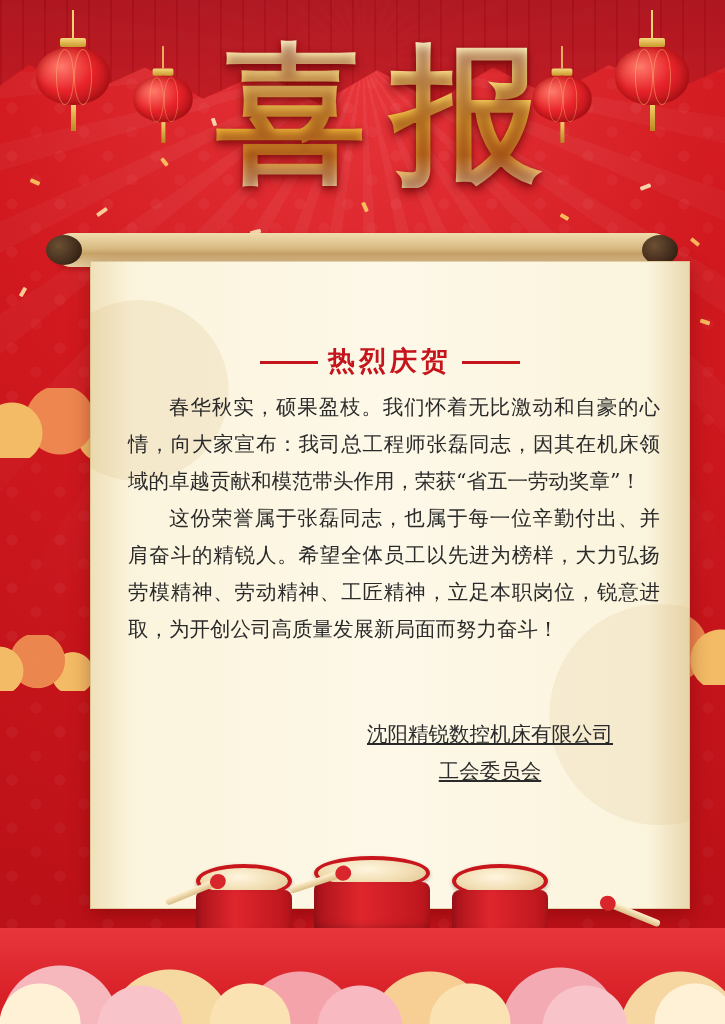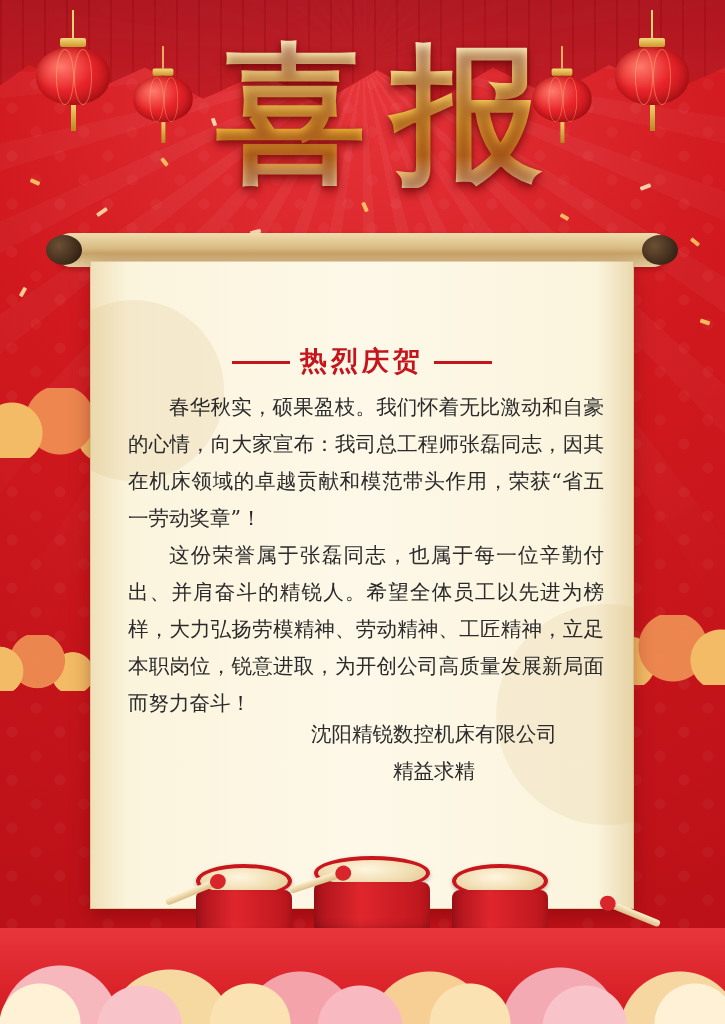--- a/index.html
+++ b/index.html
@@ -94,21 +94,21 @@
     border-radius:17px;
     box-shadow:0 3px 5px rgba(90,0,0,.3);
   }
   .rod .knob{
     position:absolute;top:2px;width:36px;height:30px;border-radius:50%;
     background:radial-gradient(circle at 35% 35%,#6d5034,#3a2718 70%,#241710);
   }
   .rod .knob.left{left:-8px;}
   .rod .knob.right{right:-8px;}
   .paper{
-    position:absolute;left:6px;top:28px;width:544px;height:648px;
+    position:absolute;left:6px;top:28px;width:600px;height:648px;
     background:linear-gradient(90deg,#efe0b8 0%,#fbf4dd 7%,#fdf8e8 50%,#fbf4dd 93%,#e9d8ae 100%);
     box-shadow:0 6px 18px rgba(80,0,0,.35), inset 0 0 0 1px rgba(200,170,110,.5);
   }
   .paper:before{
     content:"";position:absolute;inset:0;
     background:
       radial-gradient(circle at 8% 20%, rgba(214,180,120,.18) 0 90px, transparent 91px),
       radial-gradient(circle at 95% 70%, rgba(214,180,120,.16) 0 110px, transparent 111px);
     pointer-events:none;
   }
@@ -125,21 +125,21 @@
     color:#2a2a2a;font-size:20.5px;line-height:37px;text-align:justify;
     font-family:"DejaVu Serif","Liberation Serif",serif;
   }
   .body-text p{margin:0;text-indent:2em;}
 
   .sign{
     position:absolute;right:50px;top:455px;text-align:center;width:300px;
     color:#2a2a2a;font-size:20.5px;line-height:37px;
     font-family:"DejaVu Serif","Liberation Serif",serif;
   }
-  .sign div{white-space:nowrap;}
+  .sign div{white-space:nowrap;text-decoration:underline;}
 
   
   .drum-group{position:absolute;left:0;right:0;bottom:34px;height:150px;}
   .drum{position:absolute;}
   .drum .top{
     width:100%;height:34px;border-radius:50%;
     background:radial-gradient(ellipse at 45% 35%,#fff6df,#f0dcb0 55%,#d9bf8c);
     border:4px solid #c9161d;box-sizing:border-box;
     box-shadow:0 2px 4px rgba(0,0,0,.25);
   }
@@ -256,21 +256,21 @@
       <span class="rule"></span><span>热烈庆贺</span><span class="rule"></span>
     </div>
 
     <div class="body-text">
       <p>春华秋实，硕果盈枝。我们怀着无比激动和自豪的心情，向大家宣布：我司总工程师张磊同志，因其在机床领域的卓越贡献和模范带头作用，荣获“省五一劳动奖章”！</p>
       <p>这份荣誉属于张磊同志，也属于每一位辛勤付出、并肩奋斗的精锐人。希望全体员工以先进为榜样，大力弘扬劳模精神、劳动精神、工匠精神，立足本职岗位，锐意进取，为开创公司高质量发展新局面而努力奋斗！</p>
     </div>
 
     <div class="sign">
       <div>沈阳精锐数控机床有限公司</div>
-      <div>精益求精</div>
+      <div>工会委员会</div>
     </div>
   </div>
 </div>
 
 <div class="drum-group">
   <div class="drum" style="left:196px;bottom:22px;width:96px;">
     <div class="top"></div>
       <div class="side"></div>
       <div class="stand"></div>
   </div>

